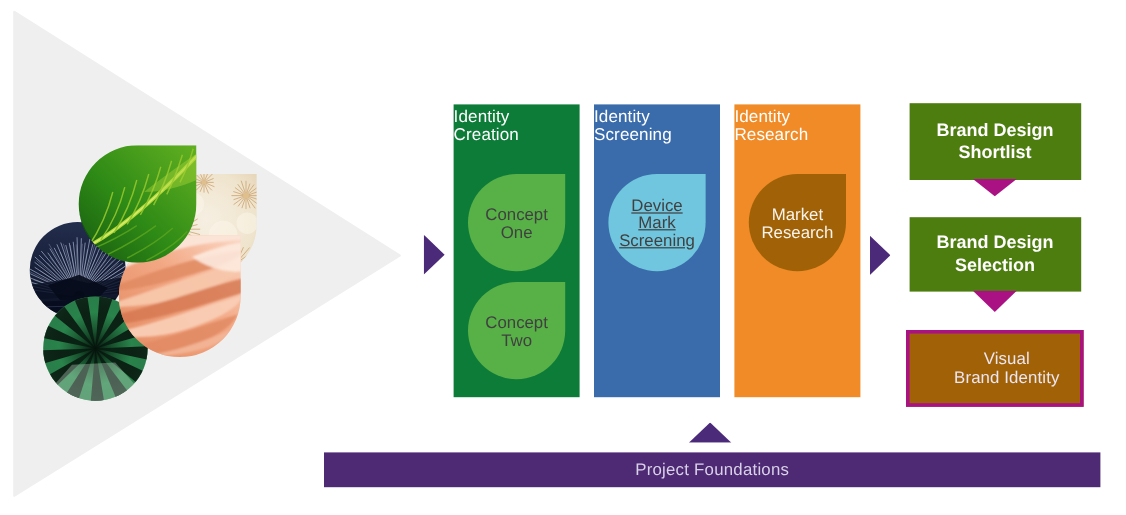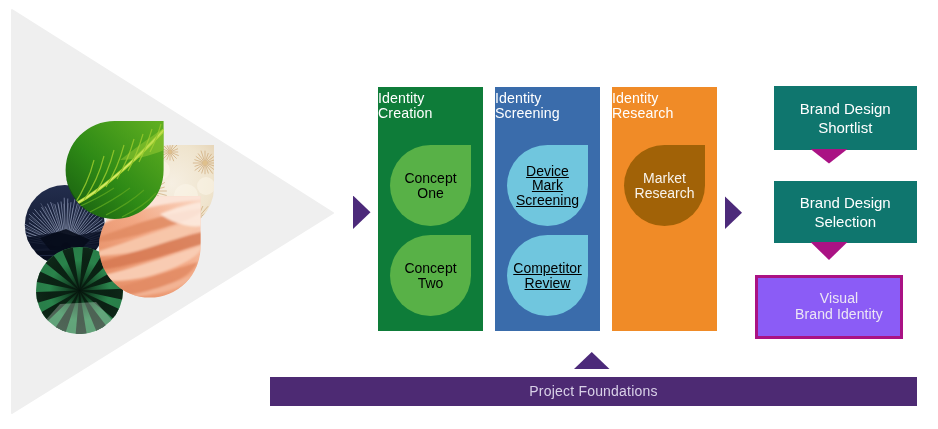--- a/index.html
+++ b/index.html
@@ -12,47 +12,47 @@
   #intro-svg { position: absolute; left: 0; top: 0; }
 
   
   .col { position: absolute; top: 87px; width: 105px; height: 244px; }
   .col-title { margin-top: 4px; text-align: left; color: #ffffff;
                font-size: 14.2px; line-height: 15px; white-space: pre-line;
                letter-spacing: 0.1px; }
   .bubble { position: absolute; left: 12px; width: 81px; height: 81px;
             border-radius: 50% 0 50% 50%;
             display: flex; align-items: center; justify-content: center;
-            text-align: center; color: #000000; font-size: 14px;
+            text-align: center; color: #404040; font-size: 14px;
             line-height: 14.6px; white-space: pre-line; }
   .bubble.b1 { top: 58px; }
   .bubble.b2 { top: 148px; }
   #col-creation  { left: 378px; background: #0e7c39; }
   #col-screening { left: 495px; background: #3a6cab; }
   #col-research  { left: 612px; background: #f08b27; }
   #col-creation .bubble  { background: #58b147; }
   #col-screening .bubble { background: #70c6de; text-decoration: underline; }
   #col-research .bubble  { background: #a16207; color: rgba(255,255,255,0.93); }
 
   
   .flow-arrow-right { width: 17.5px; height: 33.5px; background: #4c2a7a;
                       clip-path: polygon(0 0, 100% 50%, 0 100%); }
   #flow-arrow-1 { left: 353px; top: 195.5px; }
   #flow-arrow-2 { left: 724.5px; top: 196px; }
 
   
   .outbox { position: absolute; left: 757.5px; width: 143.5px;
             display: flex; align-items: center; justify-content: center;
             text-align: center; color: #ffffff; white-space: pre-line; }
-  .outbox.magenta { background: #0f766e; font-weight: normal;
-                    font-size: 15px; line-height: 19px; margin-left: 16px; }
+  .outbox.magenta { background: #4d7c0f; font-weight: bold;
+                    font-size: 15px; line-height: 19px; }
   #outbox-1 { top: 86px;  height: 64px; }
   #outbox-2 { top: 181px; height: 62px; }
   #outbox-3 { top: 274.5px; height: 64px; left: 755px; width: 148px;
-              background: #8b5cf6; border: 3px solid #aa1284;
+              background: #a16207; border: 3px solid #aa1284;
               box-sizing: border-box; color: #ece6f5;
               font-size: 14px; line-height: 15.5px; letter-spacing: 0.1px; padding-left: 20px; }
   .down-pointer { position: absolute; width: 37px; background: #aa1284;
                   clip-path: polygon(0 0, 100% 0, 50% 100%); }
   #pointer-1 { left: 810.5px; top: 149px; height: 14.5px; }
   #pointer-2 { left: 810.5px; top: 242px; height: 18px; }
 
   
   #foundation-bar { left: 270px; top: 377px; width: 647px; height: 28.5px;
                     background: #4d2a73; display: flex; align-items: center;
@@ -230,22 +230,20 @@
     <div class="bubble b2">Concept
 Two</div>
   </div>
 
   <div class="col" id="col-screening">
     <div class="col-title">Identity
 Screening</div>
     <div class="bubble b1">Device
 Mark
 Screening</div>
-    <div class="bubble b2">Competitor
-Review</div>
   </div>
 
   <div class="col" id="col-research">
     <div class="col-title">Identity
 Research</div>
     <div class="bubble b1">Market
 Research</div>
   </div>
 
   <div class="abs flow-arrow-right" id="flow-arrow-2"></div>

